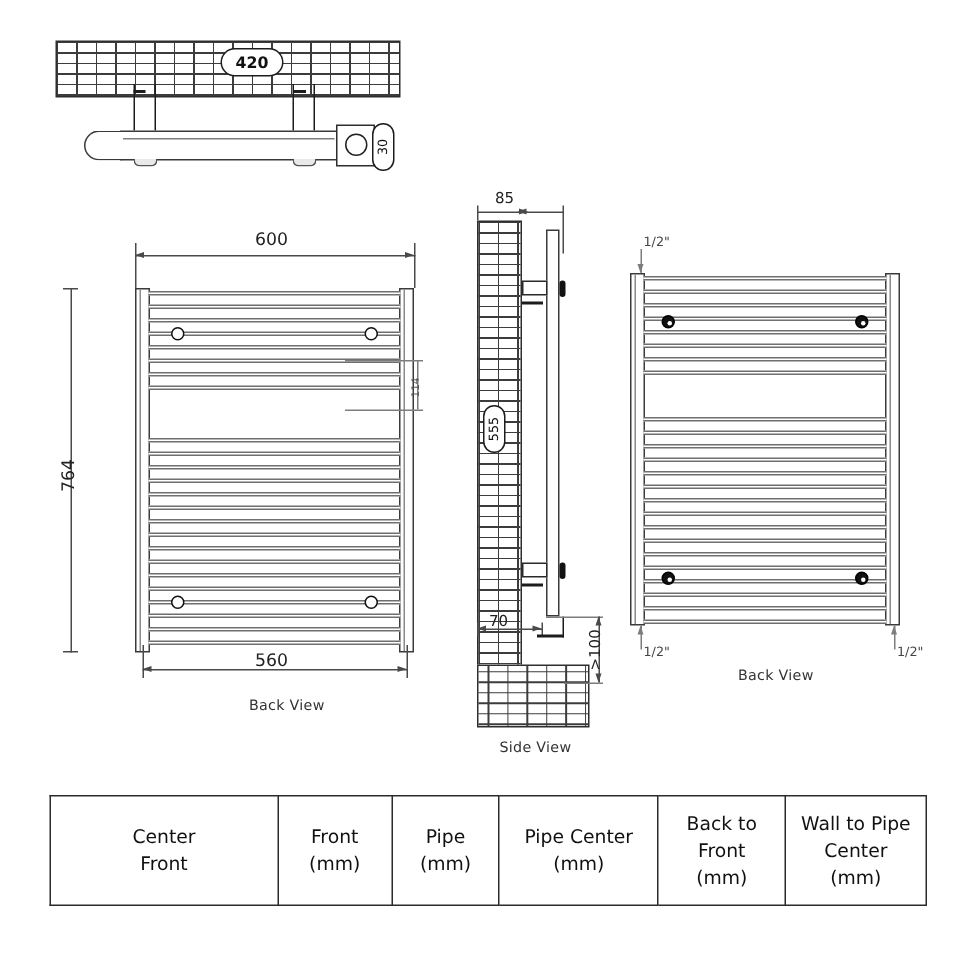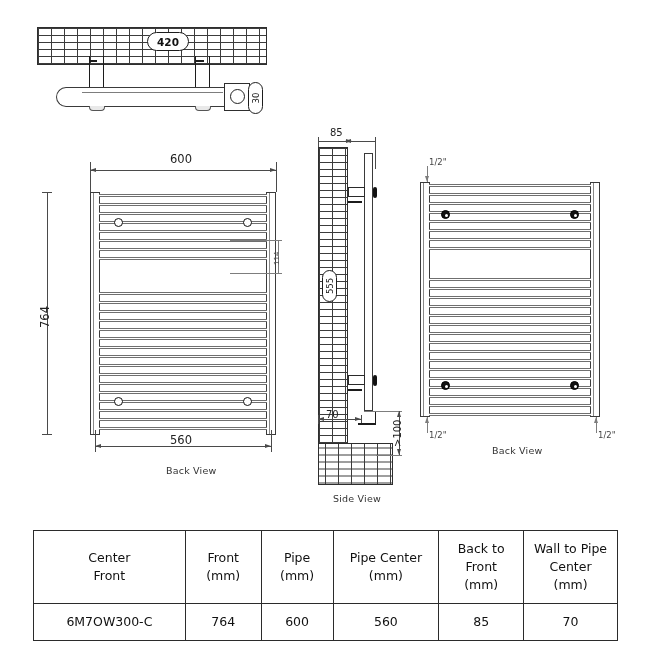--- a/index.html
+++ b/index.html
@@ -352,24 +352,16 @@
           <div>Back to</div>
           <div>Front</div>
           <div>(mm)</div>
         </td>
         <td>
           <div>Wall to Pipe</div>
           <div>Center</div>
           <div>(mm)</div>
         </td>
       </tr>
-      <tr class="body">
-        <td>6M7OW300-C</td>
-        <td>764</td>
-        <td>600</td>
-        <td>560</td>
-        <td>85</td>
-        <td>70</td>
-      </tr>
     </tbody>
   </table>
 
 </div>
 
 </body></html>

